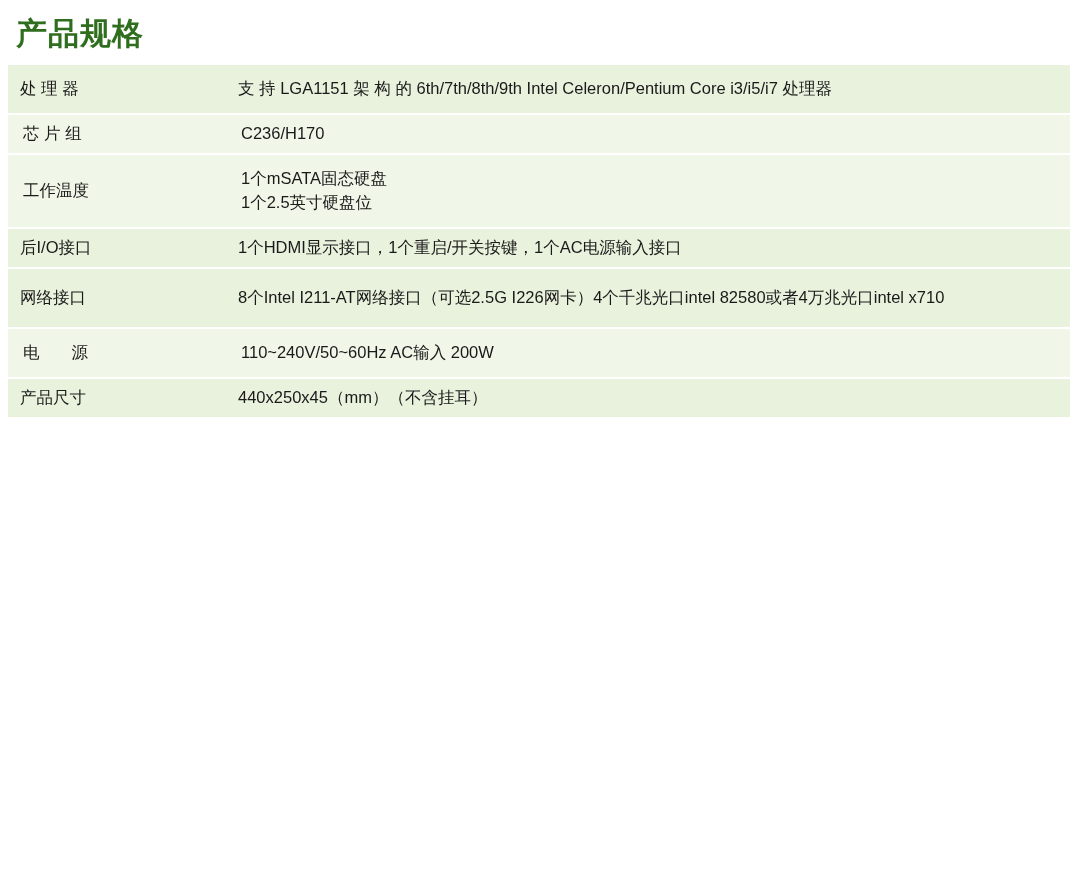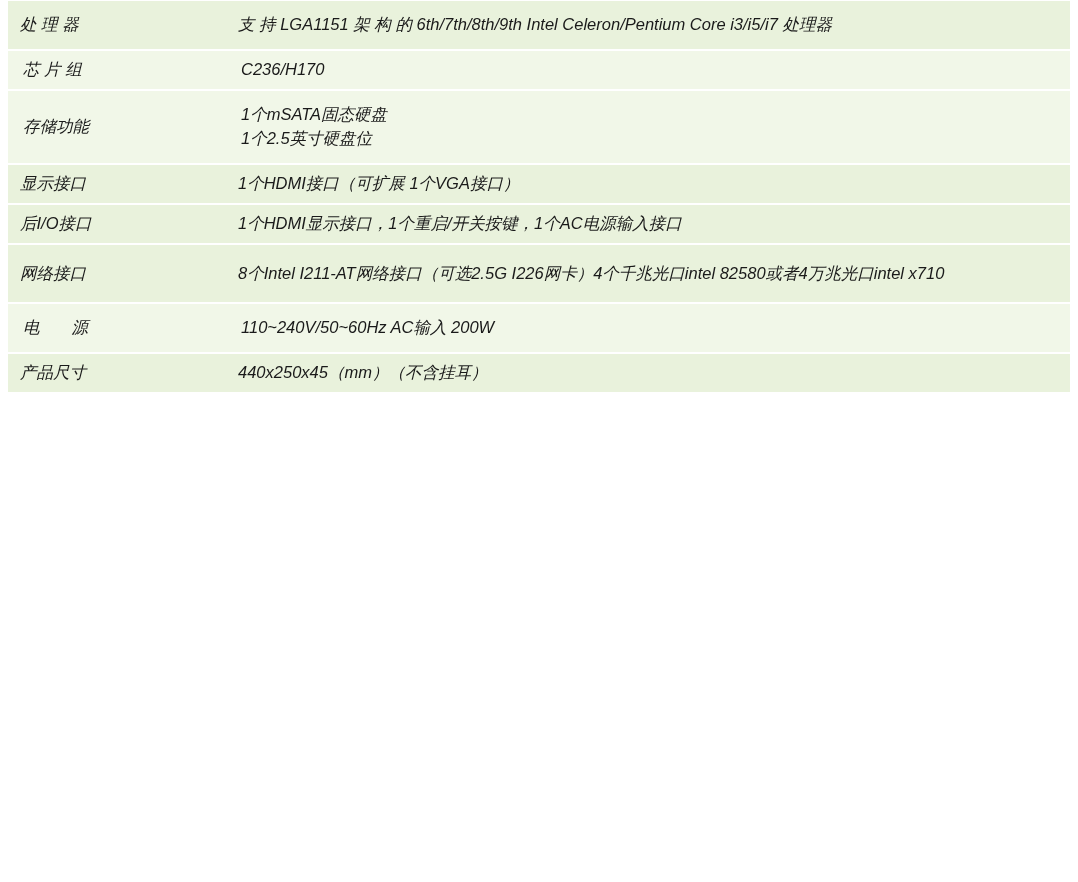--- a/index.html
+++ b/index.html
@@ -31,21 +31,20 @@
     line-height: 1.3;
   }
   table.spec {
     width: 1062px;
     margin-left: 8px;
     border-collapse: collapse;
     table-layout: fixed;
   }
   table.spec tr {
     border-top: 1px solid #ffffff;
-    font-style: italic;
   }
   table.spec td {
     vertical-align: middle;
     padding: 7px 10px 7px 12px;
     font-size: 16.5px;
     line-height: 1.45;
     color: #1a1a1a;
     border-bottom: 2px solid #ffffff;
   }
   td.label {
@@ -57,38 +56,35 @@
   }
   tr.row-a td { background: #e9f2dc; }
   tr.row-b td { background: #f1f7e8; padding-left: 15px; }
   tr.tall td { padding-top: 12px; padding-bottom: 12px; }
   tr.xtall td { padding-top: 17px; padding-bottom: 17px; }
 </style>
 </head>
 <body>
 
 <div class="page">
+  <h1 class="title">产品规格</h1>
   <table class="spec">
     <tbody>
         <tr class="row-a tall">
           <td class="label">处 理 器</td>
           <td class="value">支 持 LGA1151 架 构 的 6th/7th/8th/9th Intel Celeron/Pentium Core i3/i5/i7 处理器</td>
         </tr>
         <tr class="row-b">
           <td class="label">芯 片 组</td>
           <td class="value">C236/H170</td>
         </tr>
         <tr class="row-b tall">
-          <td class="label">存储功能</td>
+          <td class="label">工作温度</td>
           <td class="value">1个mSATA固态硬盘
 1个2.5英寸硬盘位</td>
-        </tr>
-        <tr class="row-a">
-          <td class="label">显示接口</td>
-          <td class="value">1个HDMI接口（可扩展 1个VGA接口）</td>
         </tr>
         <tr class="row-a">
           <td class="label">后I/O接口</td>
           <td class="value">1个HDMI显示接口，1个重启/开关按键，1个AC电源输入接口</td>
         </tr>
         <tr class="row-a xtall">
           <td class="label">网络接口</td>
           <td class="value">8个Intel  I211-AT网络接口（可选2.5G I226网卡）4个千兆光口intel 82580或者4万兆光口intel x710</td>
         </tr>
         <tr class="row-b tall">

